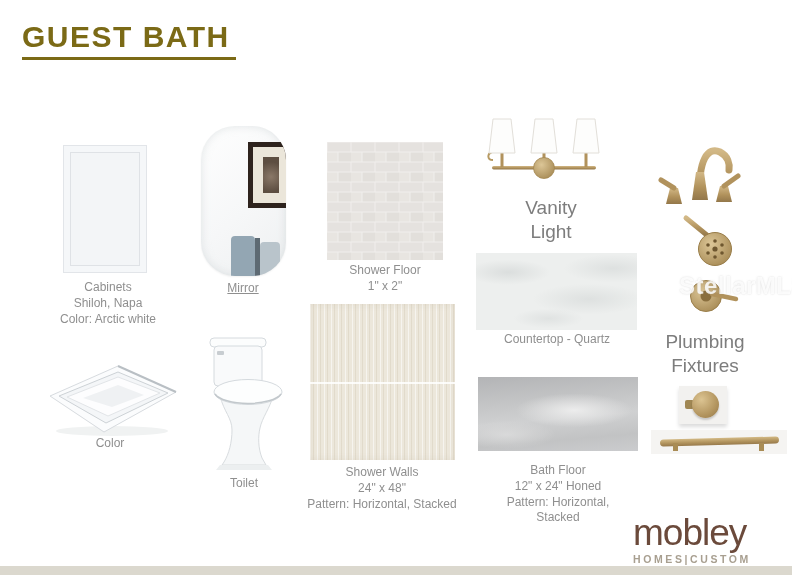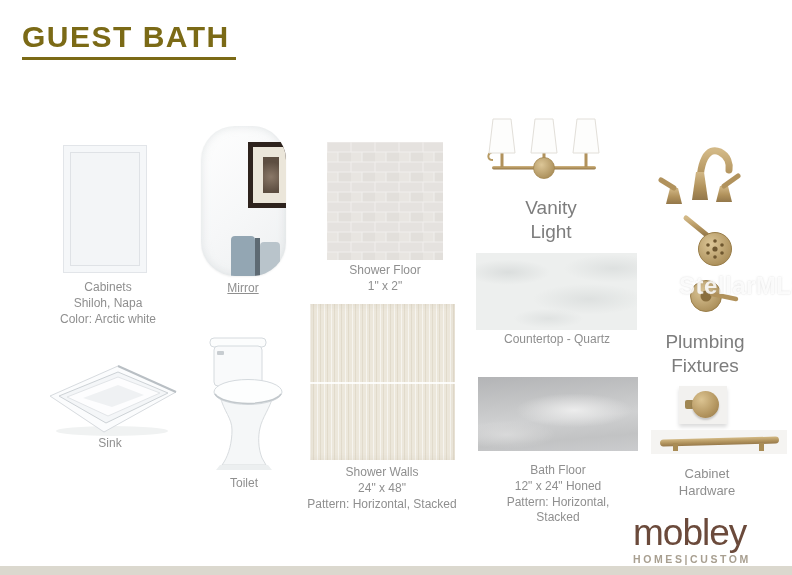--- a/index.html
+++ b/index.html
@@ -199,21 +199,21 @@
     <svg width="140" height="78" viewBox="0 0 140 78">
       <ellipse cx="70" cy="71" rx="56" ry="5" fill="#f0f2f2"></ellipse>
       <polygon points="8,36 76,6 134,32 62,72" fill="#fbfcfd" stroke="#d7dbdf" stroke-width="1"></polygon>
       <line x1="76" y1="6" x2="134" y2="32" stroke="#b9bfc4" stroke-width="2"></line>
       <polygon points="17,36 76,12 126,33 64,63" fill="#f4f6f8" stroke="#cdd2d6" stroke-width="1"></polygon>
       <polygon points="25,37 76,17 118,33 66,56" fill="#fdfdfe" stroke="#e2e5e8" stroke-width="1"></polygon>
       <polygon points="41,38 76,25 102,35 70,47" fill="#eff1f3"></polygon>
     </svg>
   </div>
   <div class="abs caption" style="left:60px;top:436px;width:100px;">
-    <span>Sink</span>
+    <span>Color</span>
   </div>
 
   <div class="abs" style="left:198px;top:332px;width:96px;height:138px;">
     <svg width="96" height="138" viewBox="0 0 96 138">
       <rect x="12" y="6" width="56" height="9" rx="4" fill="#fcfdfd" stroke="#d5dade" stroke-width="1"></rect>
       <rect x="16" y="14" width="48" height="40" rx="4" fill="#f9fafb" stroke="#d5dade" stroke-width="1"></rect>
       <rect x="19" y="19" width="7" height="4" rx="1" fill="#c8cdd1"></rect>
       <path d="M22 64 C26 80 34 86 34 98 C34 110 31 122 26 130 L24 133 L68 133 L64 126 C60 116 60 104 62 96 C64 86 72 76 75 64 Z" fill="#f5f7f8" stroke="#d8dcdf" stroke-width="1"></path>
       <polygon points="22,133 70,133 74,138 18,138" fill="#eceff0"></polygon>
       <ellipse cx="50" cy="60" rx="34" ry="12.5" fill="#fdfefe" stroke="#d5dade" stroke-width="1"></ellipse>
@@ -243,24 +243,20 @@
 
   <div class="abs knob-card" style="left:679px;top:386px;width:48px;height:38px;">
     <div class="knob-neck"></div>
     <div class="knob-face"></div>
   </div>
   <div class="abs pull-card" style="left:651px;top:430px;width:136px;height:24px;">
     <div class="pull-bar"></div>
     <div class="pull-foot" style="left:22px;"></div>
     <div class="pull-foot" style="left:108px;"></div>
   </div>
-  <div class="abs caption" style="left:657px;top:465px;width:100px;font-size:13px;">
-    <span>Cabinet</span>
-    <span>Hardware</span>
-  </div>
 
   <div class="abs watermark" style="left:679px;top:272px;">StellarMLS</div>
 
   <div class="abs" style="left:633px;top:514px;width:158px;">
     <div class="brand">mobley</div>
     <div class="tagline">HOMES|CUSTOM</div>
   </div>
 
   <div class="strip"></div>
 

